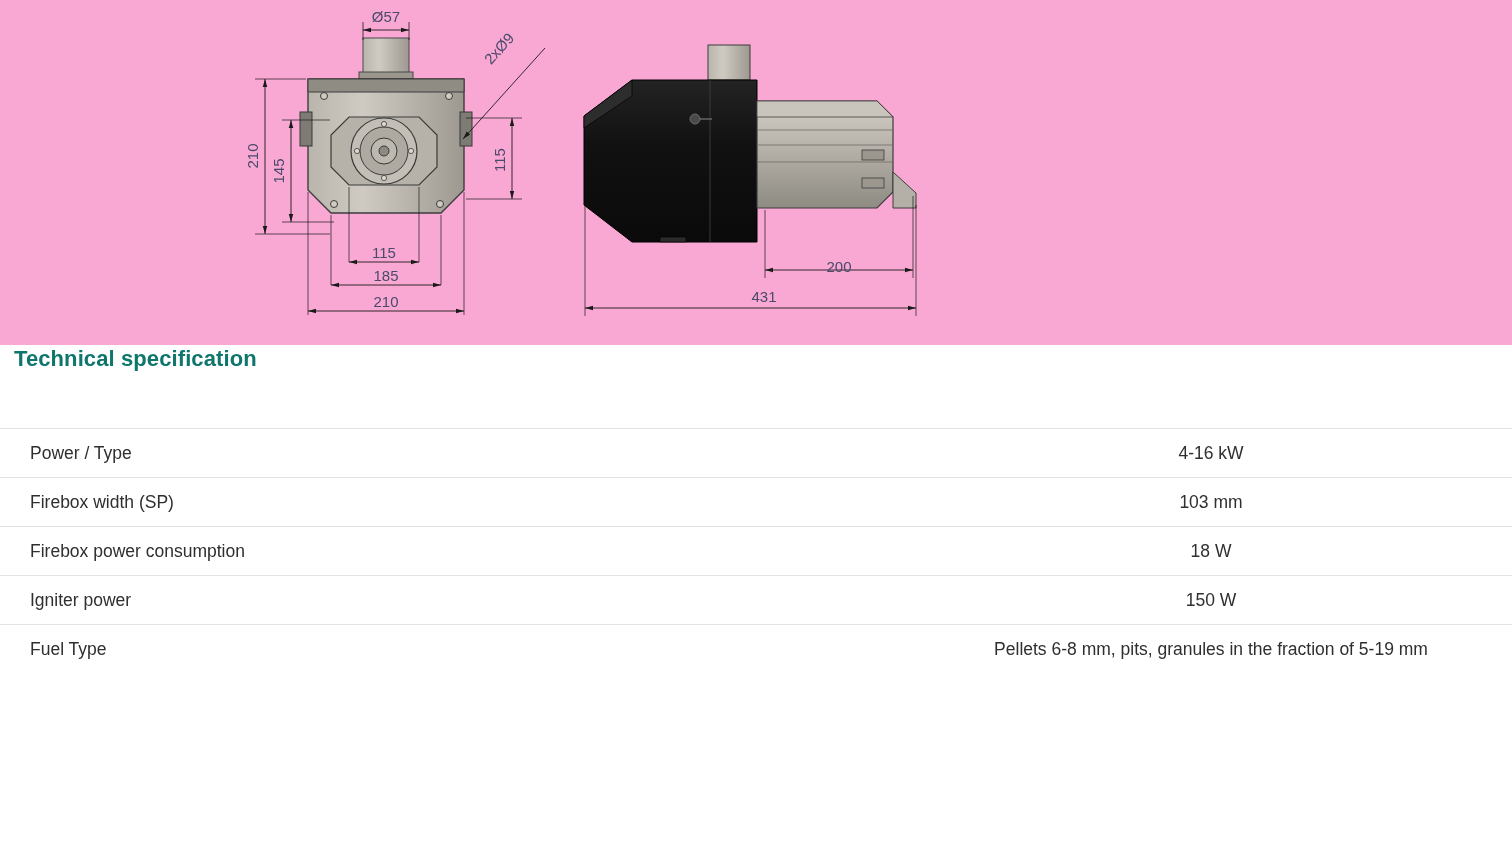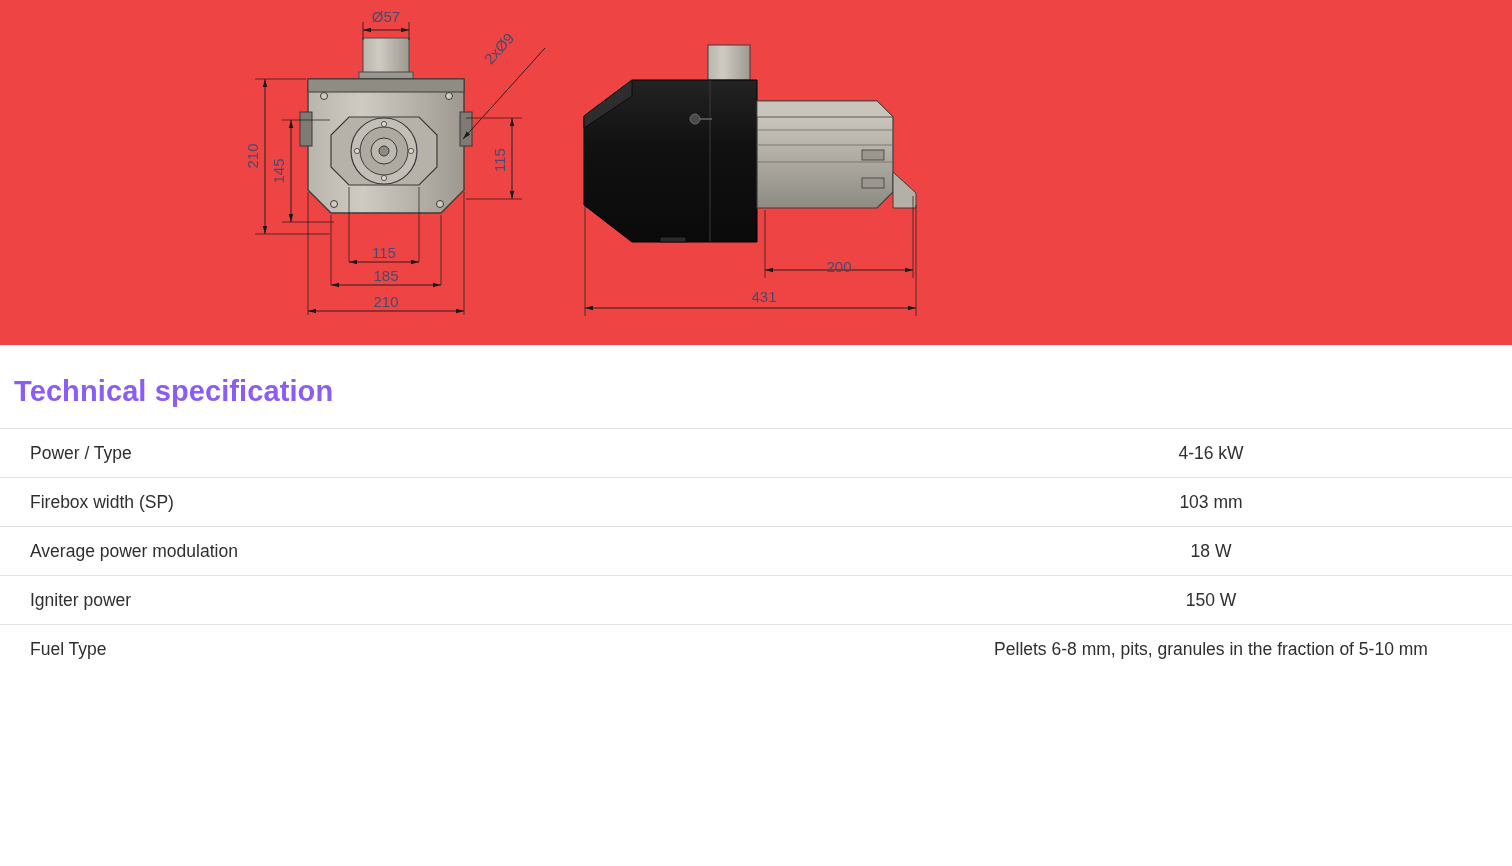--- a/index.html
+++ b/index.html
@@ -18,36 +18,36 @@
     position: relative;
     width: 1512px;
     height: 866px;
   }
 
   
   .drawing-area {
     position: relative;
     width: 1512px;
     height: 345px;
-    background: #ef4444;
+    background: #f9a8d4;
   }
   .drawing-svg {
     position: absolute;
     left: 0;
     top: 0;
   }
 
   
   .section-heading {
     position: absolute;
     left: 14px;
-    top: 375px;
-    font-size: 29px;
+    top: 346px;
+    font-size: 22px;
     font-weight: bold;
-    color: #8b5cf6;
+    color: #0f766e;
     letter-spacing: 0.1px;
   }
 
   
   .spec-table {
     position: absolute;
     left: 0;
     top: 428px;
     width: 1512px;
     border-collapse: collapse;
@@ -212,27 +212,27 @@
     <tbody>
       <tr>
         <td class="label">Power / Type</td>
         <td class="value">4-16 kW</td>
       </tr>
       <tr>
         <td class="label">Firebox width (SP)</td>
         <td class="value">103 mm</td>
       </tr>
       <tr>
-        <td class="label">Average power modulation</td>
+        <td class="label">Firebox power consumption</td>
         <td class="value">18 W</td>
       </tr>
       <tr>
         <td class="label">Igniter power</td>
         <td class="value">150 W</td>
       </tr>
       <tr>
         <td class="label">Fuel Type</td>
-        <td class="value">Pellets 6-8 mm, pits, granules in the fraction of 5-10 mm</td>
+        <td class="value">Pellets 6-8 mm, pits, granules in the fraction of 5-19 mm</td>
       </tr>
     </tbody>
   </table>
 
 </div>
 
 </body></html>

